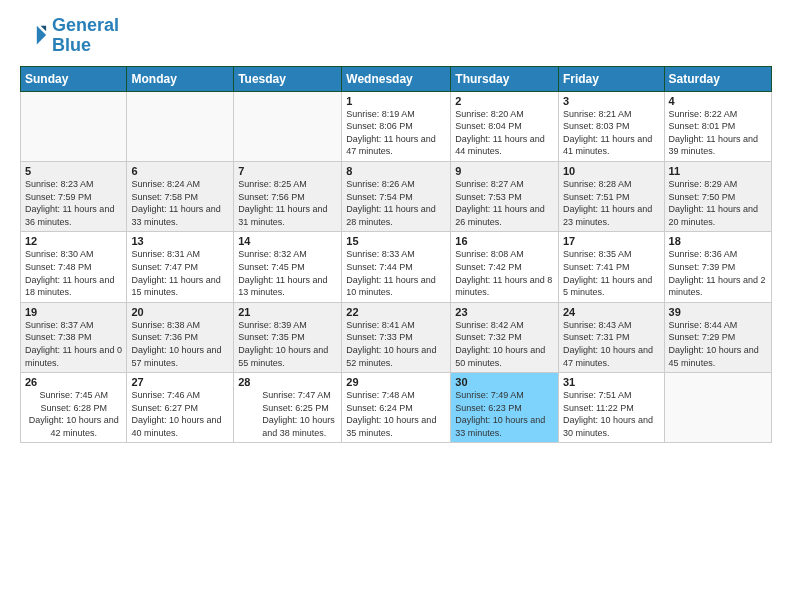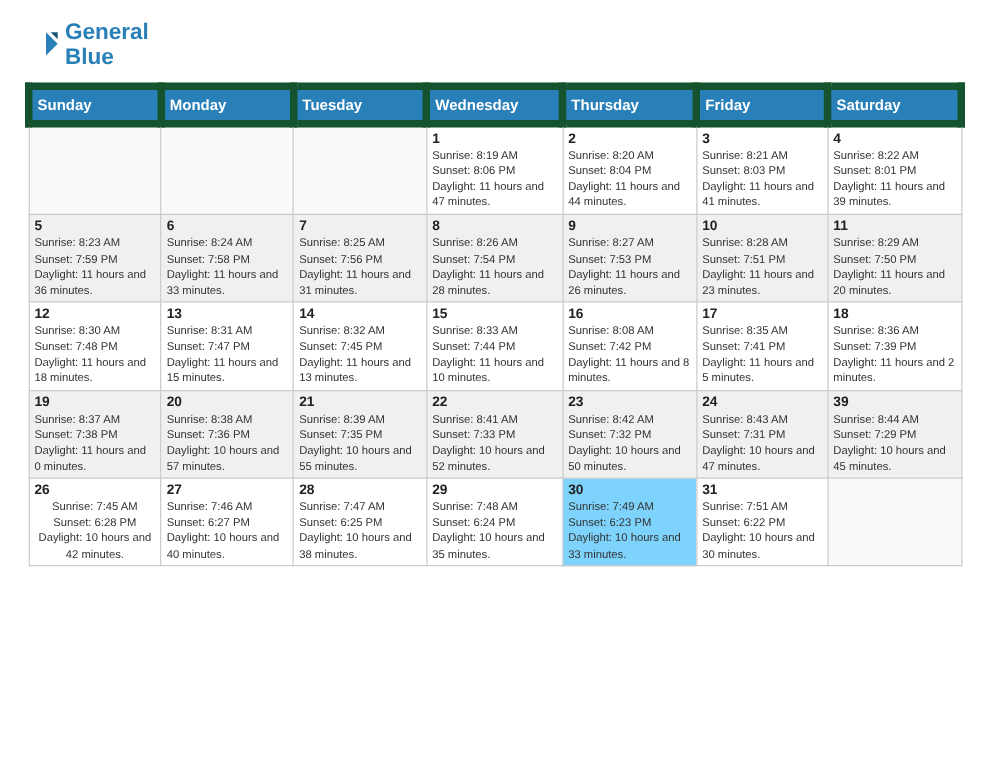--- a/index.html
+++ b/index.html
@@ -58,21 +58,21 @@
       border-collapse: collapse;
       border: 1px solid #ccc;
     }
     .calendar th {
       background: #2980b9;
       color: #fff;
       font-size: 12px;
       font-weight: bold;
       padding: 5px 4px;
       text-align: left;
-      border: 6px solid #14532d;
+      border: 1px solid #14532d;
     }
     .calendar td {
       vertical-align: top;
       border: 1px solid #ccc;
       padding: 3px 4px;
       font-size: 9.5px;
       color: #333;
       width: 113px;
       background: #fff;
     }
@@ -301,39 +301,39 @@
 Daylight: 10 hours and 42 minutes.</div>
           </td>
           <td style="background: rgb(255, 255, 255);">
             <span class="day-num">27</span>
             <div class="day-info" style="white-space: pre-line;">Sunrise: 7:46 AM
 Sunset: 6:27 PM
 Daylight: 10 hours and 40 minutes.</div>
           </td>
           <td style="background: rgb(255, 255, 255);">
             <span class="day-num">28</span>
-            <div class="day-info" style="white-space: pre-line;">Sunrise: 7:47 AM
+            <div class="day-info" style="white-space: pre-line; margin-left: 24px;">Sunrise: 7:47 AM
 Sunset: 6:25 PM
 Daylight: 10 hours and 38 minutes.</div>
           </td>
           <td style="background: rgb(255, 255, 255);">
             <span class="day-num">29</span>
             <div class="day-info" style="white-space: pre-line;">Sunrise: 7:48 AM
 Sunset: 6:24 PM
 Daylight: 10 hours and 35 minutes.</div>
           </td>
           <td style="background: #7dd3fc;">
             <span class="day-num">30</span>
             <div class="day-info" style="white-space: pre-line;">Sunrise: 7:49 AM
 Sunset: 6:23 PM
 Daylight: 10 hours and 33 minutes.</div>
           </td>
           <td style="background: rgb(255, 255, 255);">
             <span class="day-num">31</span>
             <div class="day-info" style="white-space: pre-line;">Sunrise: 7:51 AM
-Sunset: 6:22 PM
+Sunset: 11:22 PM
 Daylight: 10 hours and 30 minutes.</div>
           </td>
           <td class="empty-cell"></td>
         </tr>
       </tbody>
   </table>
 </div>
 
 </body></html>

